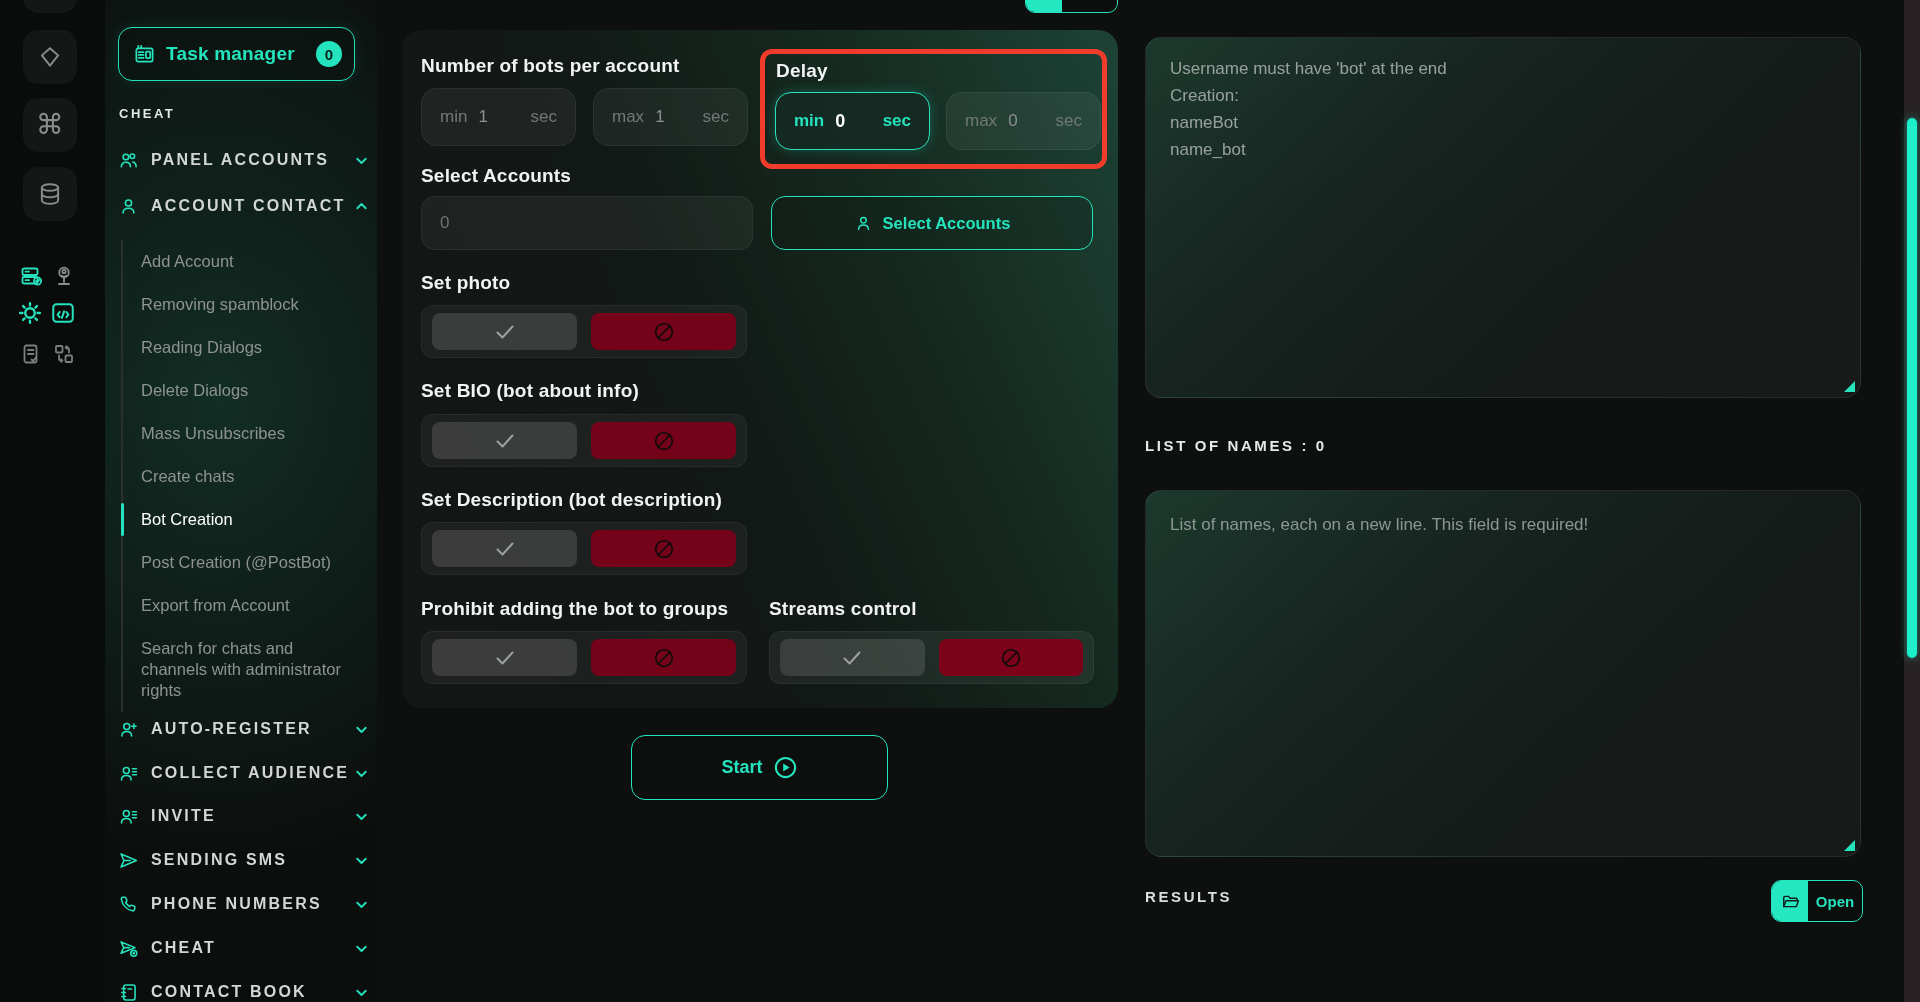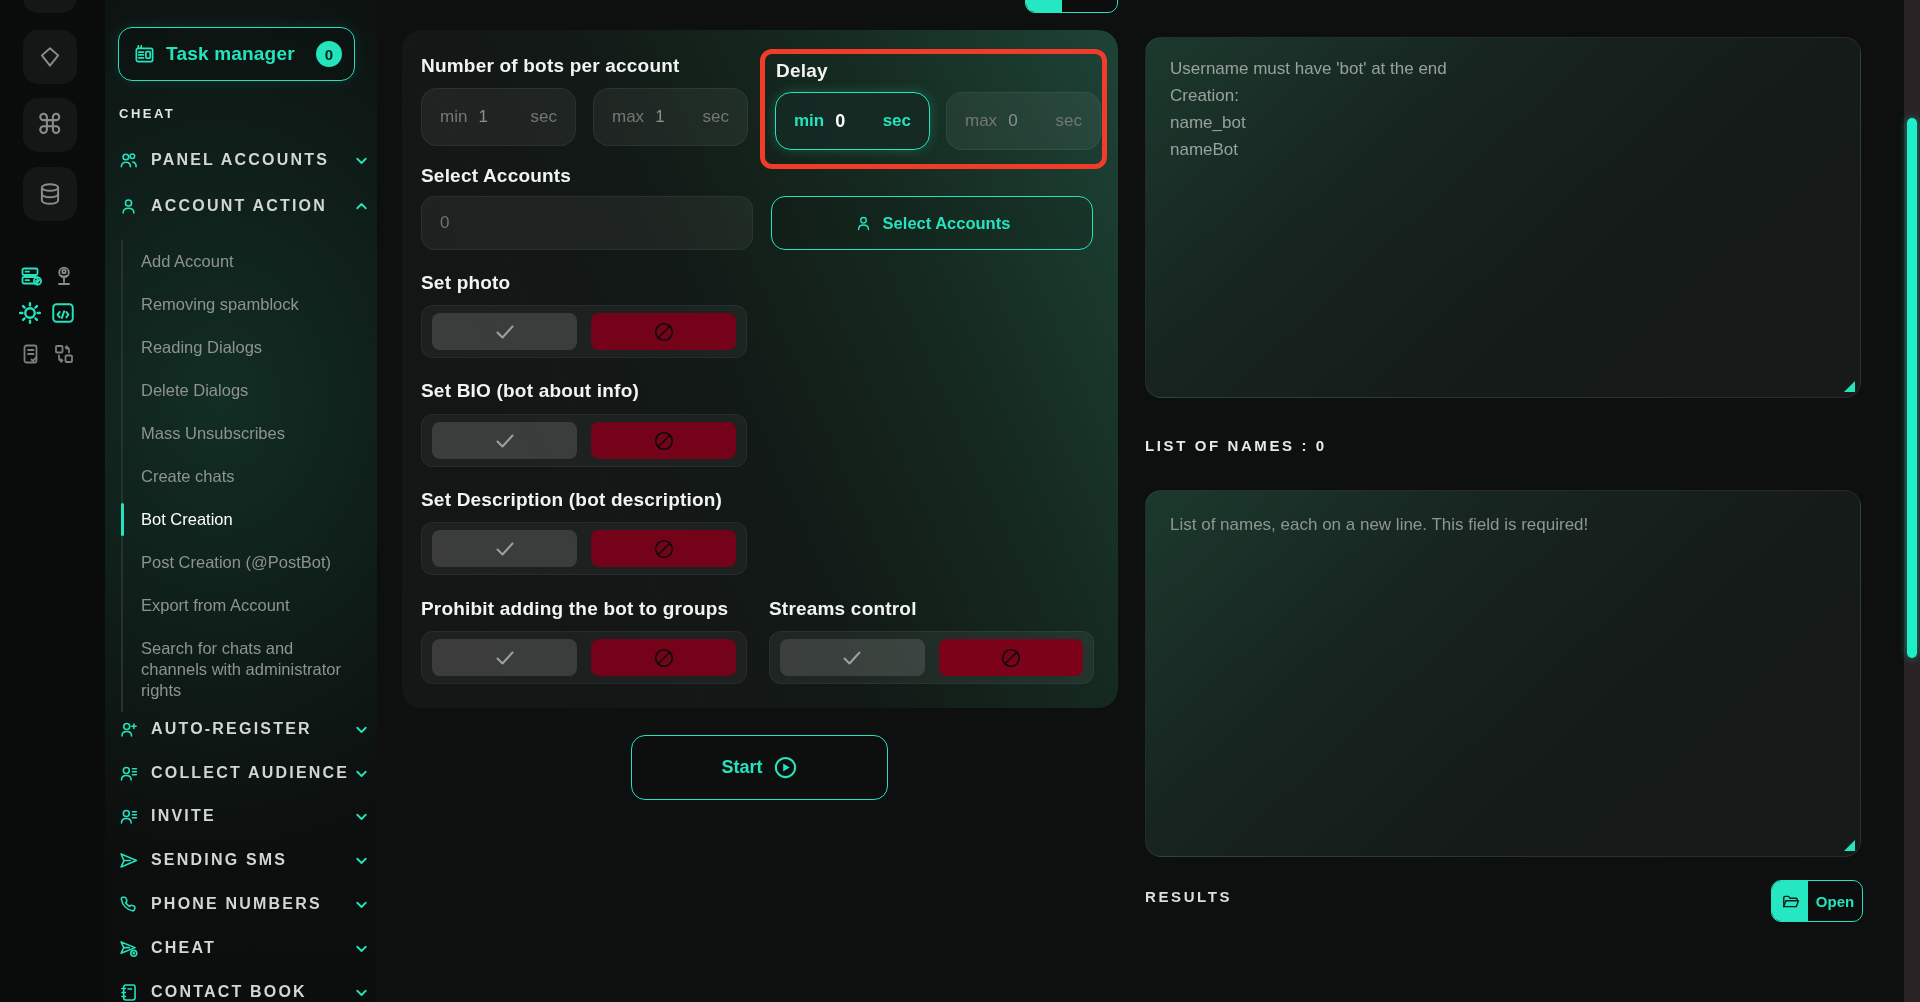--- a/index.html
+++ b/index.html
@@ -206,21 +206,21 @@
       </span>
     </div>
 
     <div class="side-row" style="top:191px;">
       <span class="icon lead-icon">
         <svg viewBox="0 0 24 24">
             <circle cx="12" cy="8" r="3.5"></circle>
             <path d="M5.8 19.5 c0 -3.6 2.8 -5.5 6.2 -5.5 s6.2 1.9 6.2 5.5"></path>
           </svg>
       </span>
-      <span class="row-label">ACCOUNT ACTION</span>
+      <span class="row-label">ACCOUNT CONTACT</span>
       <span class="icon chev">
         <svg viewBox="0 0 24 24" style="stroke-width:2.6;">
             <polyline points="6,14.5 12,8.5 18,14.5"></polyline>
           </svg>
       </span>
     </div>
 
     <ul class="submenu">
       <li>Add Account</li>
       <li>Removing spamblock</li>
@@ -506,22 +506,22 @@
           </svg>
         </span>
     </div>
     <div class="seg-tx"></div>
   </div>
 
   <div class="ta" style="left:1145px; top:37px; height:361px;">
     <div class="ta-text">
       <div>Username must have 'bot' at the end</div>
       <div>Creation:</div>
+      <div>nameBot</div>
       <div>name_bot</div>
-      <div>nameBot</div>
     </div>
     <div class="resize-h"></div>
   </div>
 
   <div class="panel-h" style="left:1145px; top:437px;">LIST OF NAMES : 0</div>
 
   <div class="ta" style="left:1145px; top:490px; height:367px;">
     <div class="ta-text" style="color:#8d9792; padding-top:20px;">
       <div>List of names, each on a new line. This field is required!</div>
     </div>

